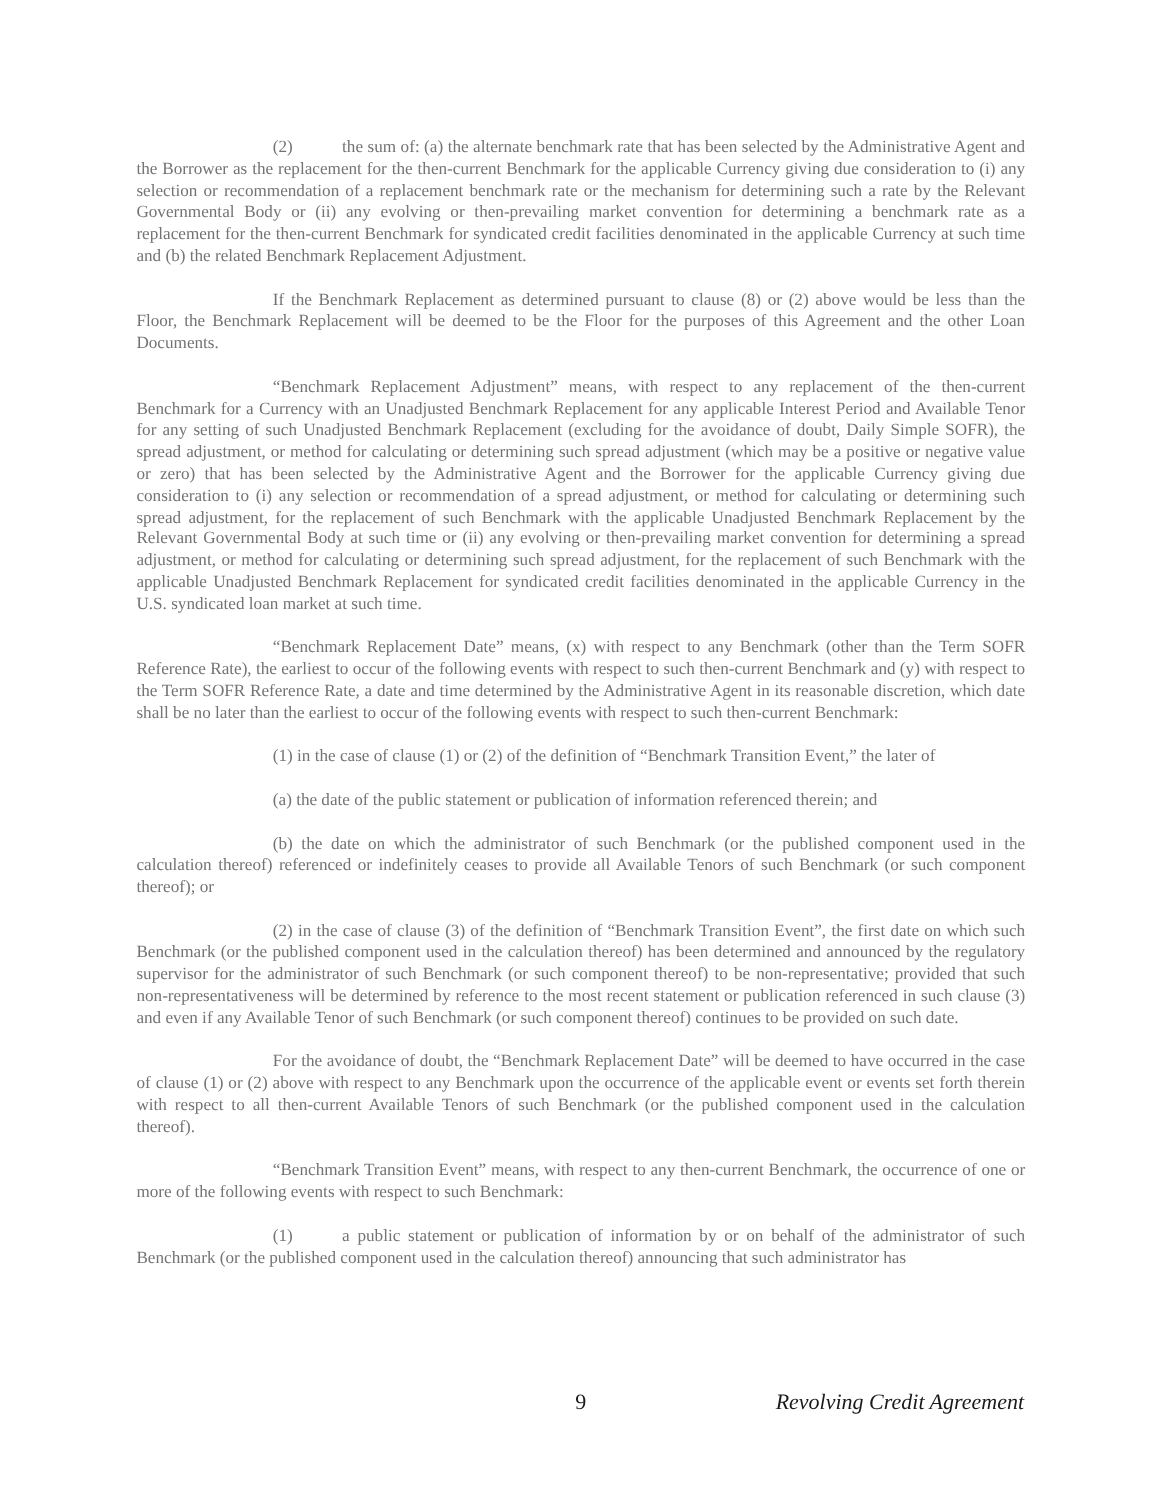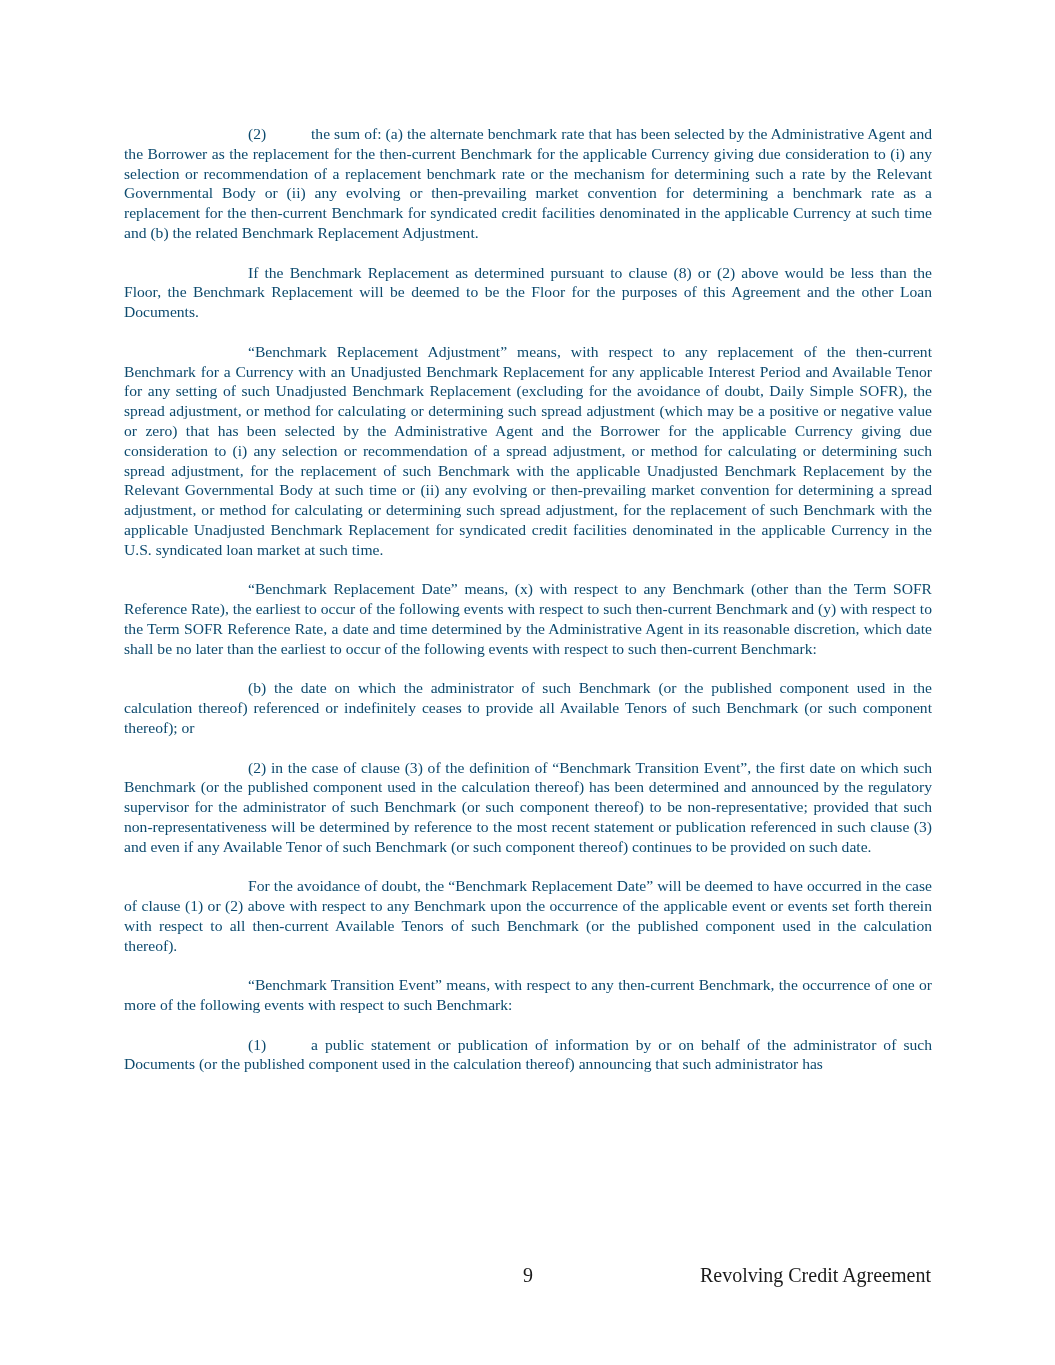--- a/index.html
+++ b/index.html
@@ -5,41 +5,41 @@
   html, body { margin: 0; padding: 0; background: #ffffff; }
   body { width: 1055px; height: 1365px; position: relative; overflow: hidden; }
   .page {
     position: absolute;
     left: 124px;
     top: 124px;
     width: 808px;
     font-family: "Liberation Serif", serif;
     font-size: 15.6px;
     line-height: 19.8px;
-    color: #0c4a6e;
+    color: #737373;
   }
   .para {
     margin: 0 0 19.8px 0;
     text-align: justify;
     text-indent: 124px;
   }
   .tab-label { display: inline-block; width: 63px; text-indent: 0; }
   .defined-term { text-underline-offset: 2px; text-decoration-thickness: 1px; }
   .footer {
     position: absolute;
     top: 1264px;
     left: 0;
     width: 1055px;
     height: 24px;
     font-family: "Liberation Serif", serif;
     font-size: 20px;
     color: #1a1a1a;
   }
   .page-number { position: absolute; left: 523px; top: 0; }
-  .doc-title { position: absolute; right: 124px; top: 0; }
+  .doc-title { position: absolute; right: 124px; top: 0; font-style: italic; }
 </style>
 </head>
 <body>
 
 <div class="page">
 
   <p class="para">
     <span class="tab-label">(2)</span><span>the sum of: (a) the alternate benchmark rate that has been selected by the Administrative Agent and the Borrower as the replacement for the then-current Benchmark for the applicable Currency giving due consideration to (i) any selection or recommendation of a replacement benchmark rate or the mechanism for determining such a rate by the Relevant Governmental Body or (ii) any evolving or then-prevailing market convention for determining a benchmark rate as a replacement for the then-current Benchmark for syndicated credit facilities denominated in the applicable Currency at such time and (b) the related Benchmark Replacement Adjustment.</span>
   </p>
 
@@ -48,40 +48,46 @@
   </p>
 
   <p class="para">
     <span>“</span><span class="defined-term">Benchmark Replacement Adjustment</span><span>” means, with respect to any replacement of the then-current Benchmark for a Currency with an Unadjusted Benchmark Replacement for any applicable Interest Period and Available Tenor for any setting of such Unadjusted Benchmark Replacement (excluding for the avoidance of doubt, Daily Simple SOFR), the spread adjustment, or method for calculating or determining such spread adjustment (which may be a positive or negative value or zero) that has been selected by the Administrative Agent and the Borrower for the applicable Currency giving due consideration to (i) any selection or recommendation of a spread adjustment, or method for calculating or determining such spread adjustment, for the replacement of such Benchmark with the applicable Unadjusted Benchmark Replacement by the Relevant Governmental Body at such time or (ii) any evolving or then-prevailing market convention for determining a spread adjustment, or method for calculating or determining such spread adjustment, for the replacement of such Benchmark with the applicable Unadjusted Benchmark Replacement for syndicated credit facilities denominated in the applicable Currency in the U.S. syndicated loan market at such time.</span>
   </p>
 
   <p class="para">
     <span>“</span><span class="defined-term">Benchmark Replacement Date</span><span>” means, (x) with respect to any Benchmark (other than the Term SOFR Reference Rate), the earliest to occur of the following events with respect to such then-current Benchmark and (y) with respect to the Term SOFR Reference Rate, a date and time determined by the Administrative Agent in its reasonable discretion, which date shall be no later than the earliest to occur of the following events with respect to such then-current Benchmark:</span>
   </p>
 
+  <p class="para">
+    <span>(1) in the case of clause (1) or (2) of the definition of “Benchmark Transition Event,” the later of</span>
+  </p>
 
+  <p class="para">
+    <span>(a) the date of the public statement or publication of information referenced therein; and</span>
+  </p>
 
   <p class="para">
     <span>(b) the date on which the administrator of such Benchmark (or the published component used in the calculation thereof) referenced or indefinitely ceases to provide all Available Tenors of such Benchmark (or such component thereof); or</span>
   </p>
 
   <p class="para">
     <span>(2) in the case of clause (3) of the definition of “Benchmark Transition Event”, the first date on which such Benchmark (or the published component used in the calculation thereof) has been determined and announced by the regulatory supervisor for the administrator of such Benchmark (or such component thereof) to be non-representative; provided that such non-representativeness will be determined by reference to the most recent statement or publication referenced in such clause (3) and even if any Available Tenor of such Benchmark (or such component thereof) continues to be provided on such date.</span>
   </p>
 
   <p class="para">
     <span>For the avoidance of doubt, the “Benchmark Replacement Date” will be deemed to have occurred in the case of clause (1) or (2) above with respect to any Benchmark upon the occurrence of the applicable event or events set forth therein with respect to all then-current Available Tenors of such Benchmark (or the published component used in the calculation thereof).</span>
   </p>
 
   <p class="para">
     <span>“</span><span class="defined-term">Benchmark Transition Event</span><span>” means, with respect to any then-current Benchmark, the occurrence of one or more of the following events with respect to such Benchmark:</span>
   </p>
 
   <p class="para">
-    <span class="tab-label">(1)</span><span>a public statement or publication of information by or on behalf of the administrator of such Documents (or the published component used in the calculation thereof) announcing that such administrator has</span>
+    <span class="tab-label">(1)</span><span>a public statement or publication of information by or on behalf of the administrator of such Benchmark (or the published component used in the calculation thereof) announcing that such administrator has</span>
   </p>
 
 </div>
 
 <div class="footer">
   <span class="page-number">9</span>
   <span class="doc-title">Revolving Credit Agreement</span>
 </div>
 
 </body></html>

